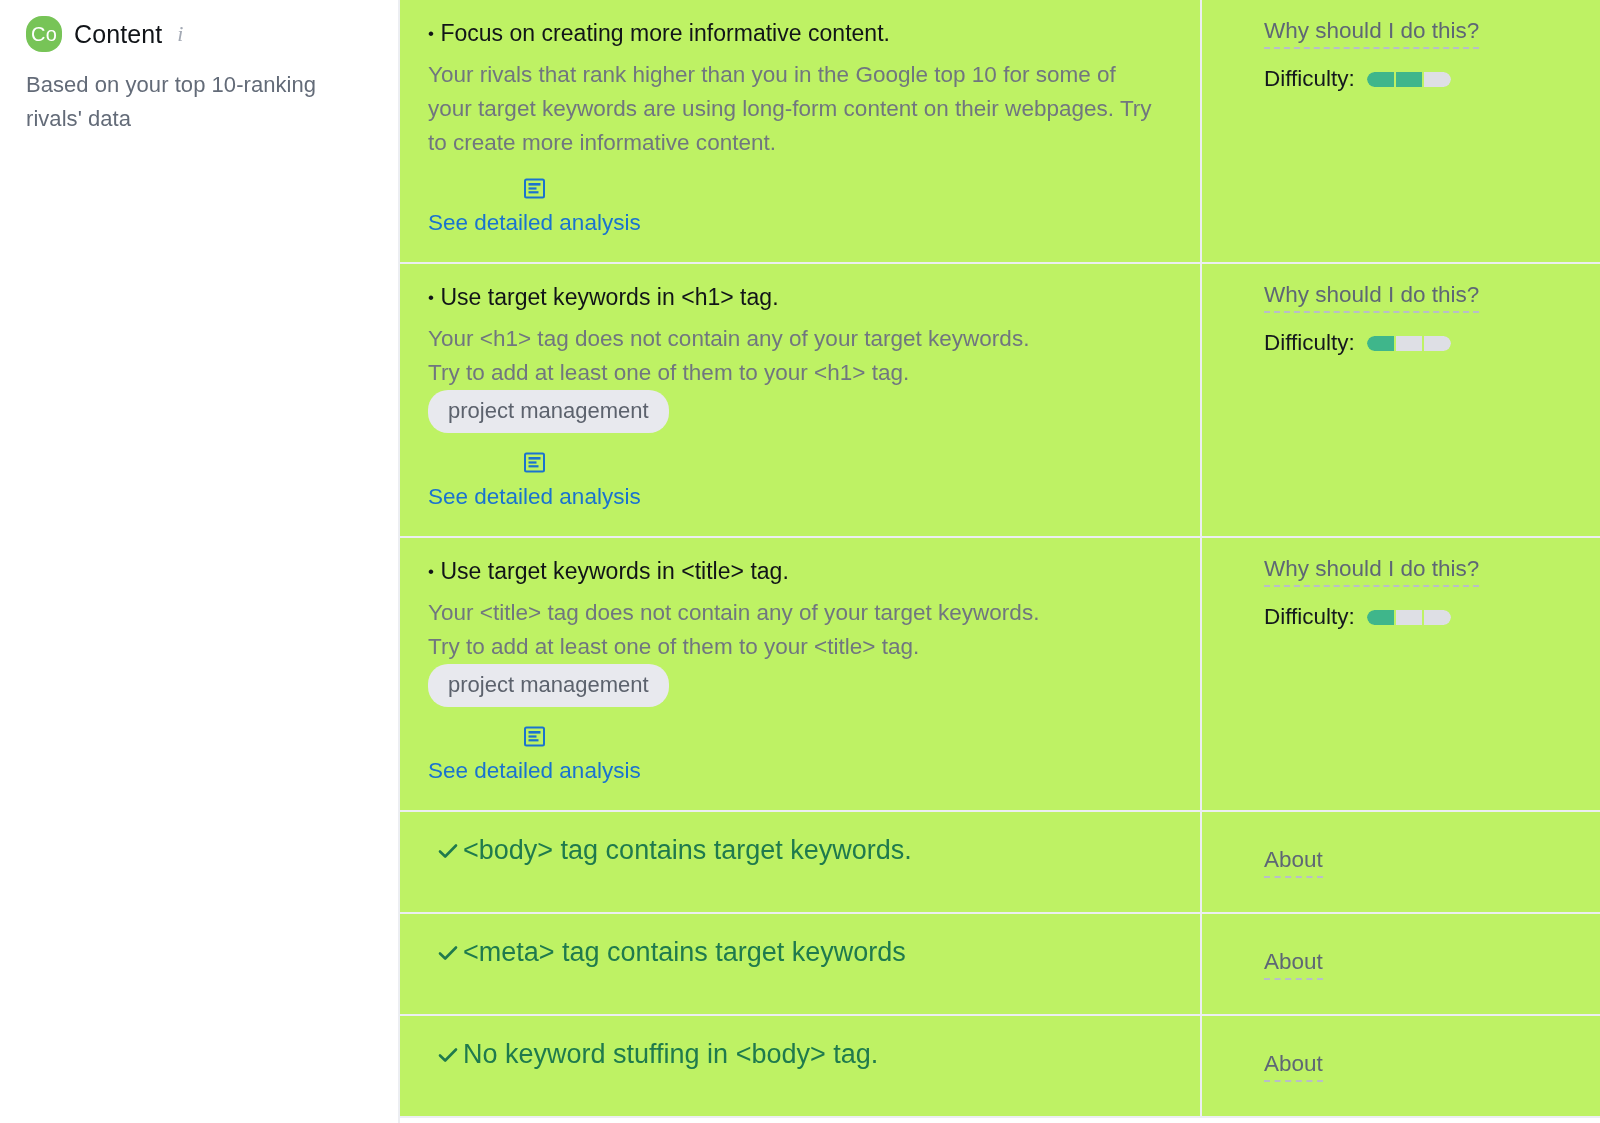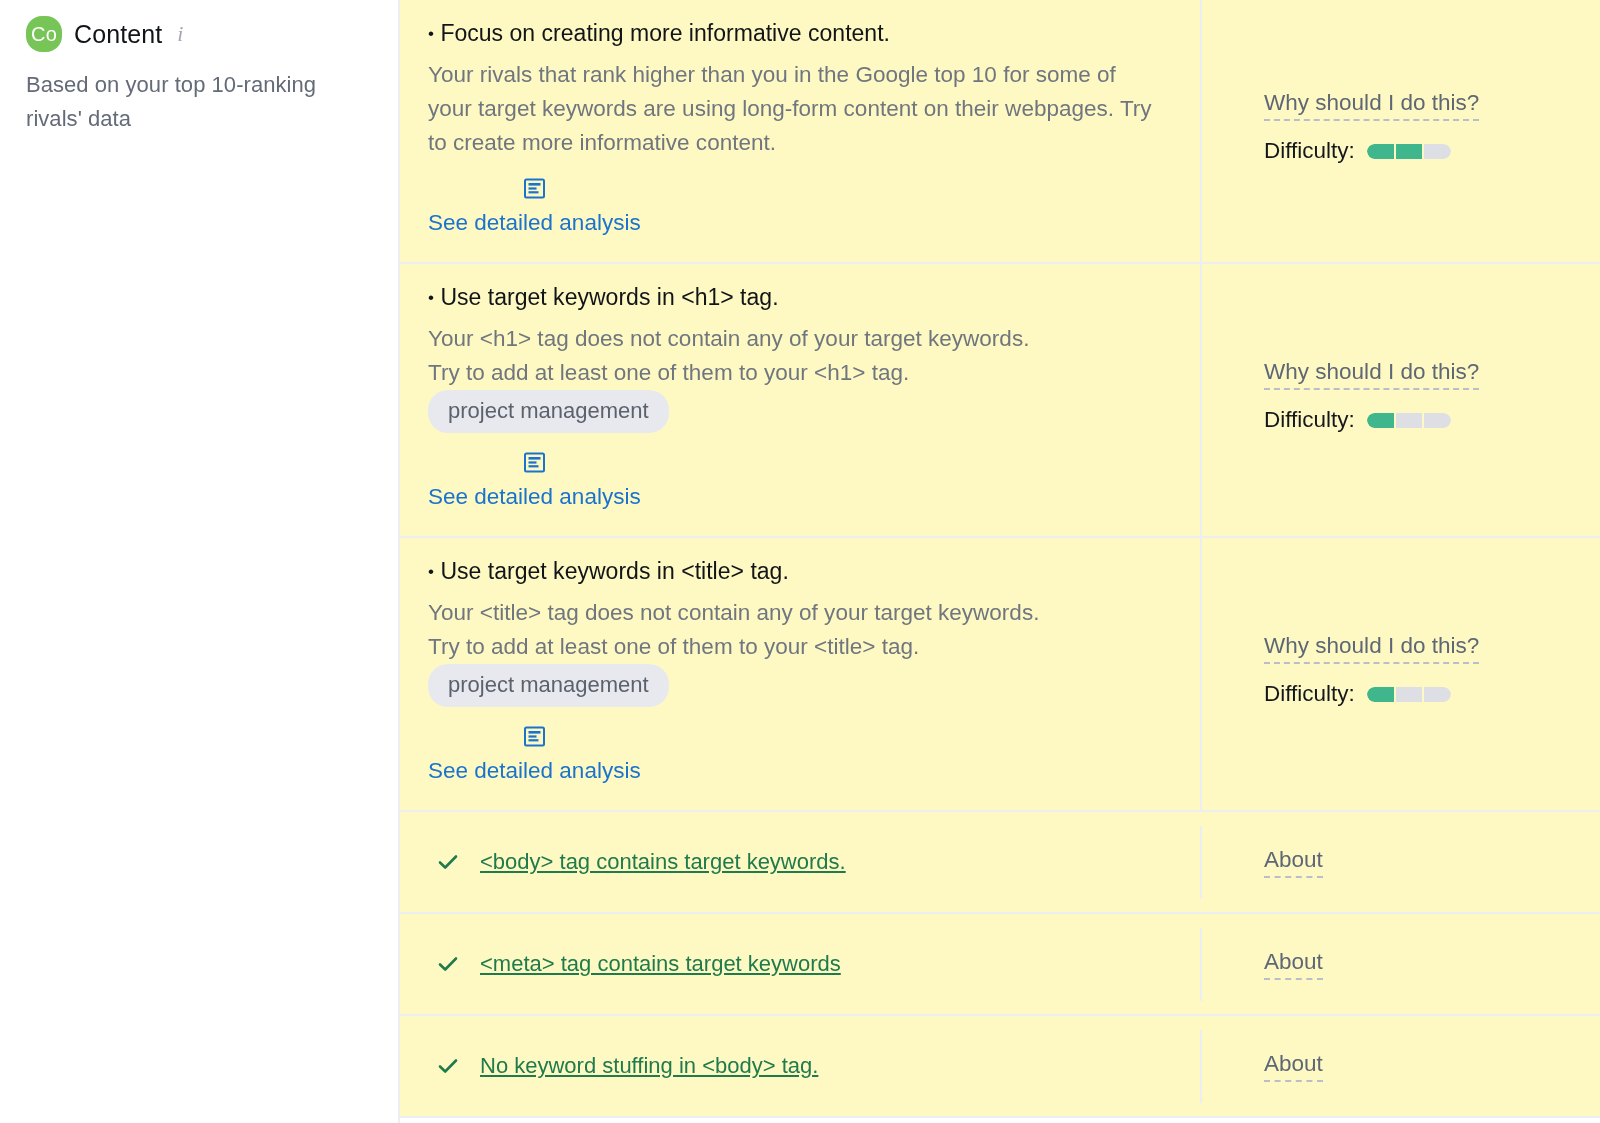--- a/index.html
+++ b/index.html
@@ -72,22 +72,21 @@
   
   .rows-col {
     flex: 1 1 auto;
     display: flex;
     flex-direction: column;
     min-width: 0;
   }
   .row {
     display: flex;
     border-bottom: 2px solid #eceef2;
-    background: #fef9c3;
-    align-items: center;
+    background: #bef264;
   }
   .row:last-child { border-bottom: 2px solid #eceef2; }
 
   .cell-main {
     flex: 1 1 auto;
     padding: 18px 36px 26px 28px;
     border-right: 2px solid #eceef2;
     min-width: 0;
   }
   .cell-side {
@@ -135,25 +134,24 @@
     cursor: pointer;
     width: fit-content;
     flex-direction: column;
   }
   .doc-icon { display: block; flex: 0 0 21px; }
 
   
   .passed {
     display: flex;
     align-items: center;
-    gap: 22px;
+    gap: 5px;
     color: #1f7a4d;
-    font-size: 22px;
+    font-size: 27px;
     padding: 23px 0 24px 10px;
-    text-decoration: underline;
   }
   .check { flex: 0 0 20px; display: block; }
   .row-passed .cell-main { padding: 0 36px 0 28px; }
   .row-passed .cell-side { padding: 0 24px 0 26px; display: flex; align-items: center; }
 
   
   .why-link {
     font-size: 22.5px;
     color: #5e6775;
     border-bottom: 2px dashed #b9bec8;

